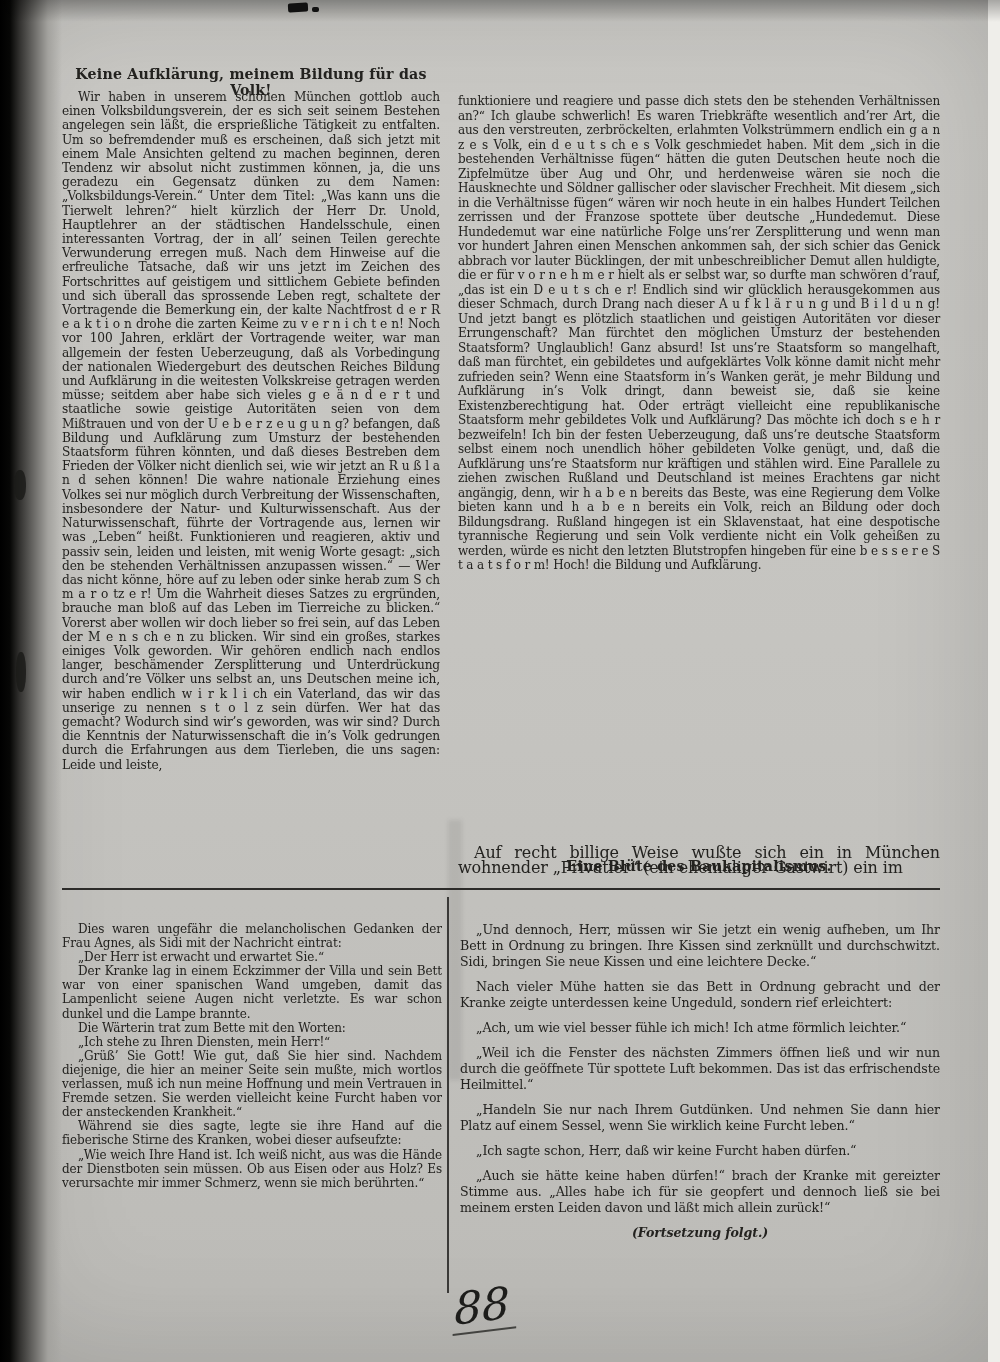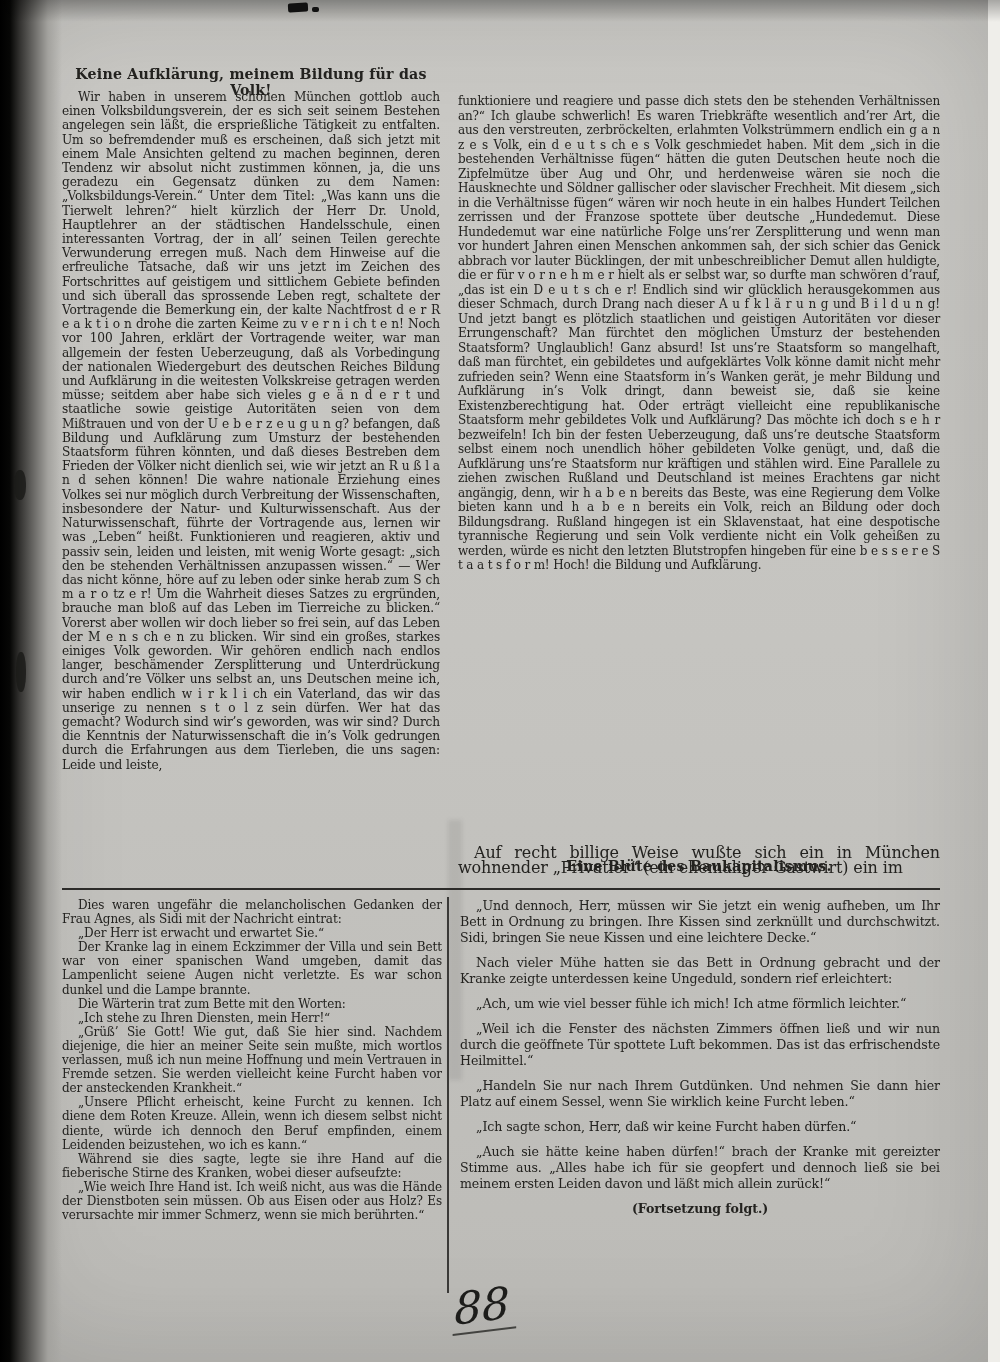--- a/index.html
+++ b/index.html
@@ -56,34 +56,34 @@
 
   .rule-h {
     position:absolute; left:62px; top:888px; width:878px; height:2px;
     background:#2c2b29;
   }
   .rule-v {
     position:absolute; left:447px; top:897px; width:2px; height:396px;
     background:#3a3937;
   }
 
-  .serial-col { position:absolute; text-align:justify; letter-spacing:-0.1px; }
+  .serial-col { position:absolute; text-align:justify; letter-spacing:-0.1px;margin-top:24px; }
   .serial-left {
     left:62px; top:898px; width:380px;
     font-size:12px; line-height:14.1px;
   }
   .serial-right {
     left:460px; top:898px; width:480px;
     font-size:12.6px; line-height:16px;
   }
   .serial-col p { margin:0; text-indent:16px; }
   .serial-right p { margin:0 0 9px 0; }
   .continuation {
     margin-top:14px; text-align:center; text-indent:0 !important;
-    font-weight:700; font-size:12.6px;
+    font-weight:700; font-size:12.6px;font-style:italic;
   }
   .pagenum {
     position:absolute; left:452px; top:1284px;
     font-size:44px; font-style:italic; font-weight:400;
     transform:rotate(-7deg) skewX(-6deg);
     color:#1d1d1b;
     border-bottom:2px solid rgba(29,29,27,0.75);
     padding:0 6px 2px 2px; line-height:1;
   }
   .smudge {
@@ -118,21 +118,20 @@
   <div class="rule-h"></div>
   <div class="rule-v"></div>
 
   <div class="serial-col serial-left">
     <p>Dies waren ungefähr die melancholischen Gedanken der Frau Agnes, als Sidi mit der Nachricht eintrat:</p>
     <p>„Der Herr ist erwacht und erwartet Sie.“</p>
     <p>Der Kranke lag in einem Eckzimmer der Villa und sein Bett war von einer spanischen Wand umgeben, damit das Lampenlicht seiene Augen nicht verletzte. Es war schon dunkel und die Lampe brannte.</p>
     <p>Die Wärterin trat zum Bette mit den Worten:</p>
     <p>„Ich stehe zu Ihren Diensten, mein Herr!“</p>
     <p>„Grüß’ Sie Gott! Wie gut, daß Sie hier sind. Nachdem diejenige, die hier an meiner Seite sein mußte, mich wortlos verlassen, muß ich nun meine Hoffnung und mein Vertrauen in Fremde setzen. Sie werden vielleicht keine Furcht haben vor der ansteckenden Krankheit.“</p>
-    <p>„Unsere Pflicht erheischt, keine Furcht zu kennen. Ich diene dem Roten Kreuze. Allein, wenn ich diesem selbst nicht diente, würde ich dennoch den Beruf empfinden, einem Leidenden beizustehen, wo ich es kann.“</p>
     <p>Während sie dies sagte, legte sie ihre Hand auf die fieberische Stirne des Kranken, wobei dieser aufseufzte:</p>
     <p>„Wie weich Ihre Hand ist. Ich weiß nicht, aus was die Hände der Dienstboten sein müssen. Ob aus Eisen oder aus Holz? Es verursachte mir immer Schmerz, wenn sie mich berührten.“</p>
   </div>
 
   <div class="serial-col serial-right">
     <p>„Und dennoch, Herr, müssen wir Sie jetzt ein wenig aufheben, um Ihr Bett in Ordnung zu bringen. Ihre Kissen sind zerknüllt und durchschwitzt. Sidi, bringen Sie neue Kissen und eine leichtere Decke.“</p>
     <p>Nach vieler Mühe hatten sie das Bett in Ordnung gebracht und der Kranke zeigte unterdessen keine Ungeduld, sondern rief erleichtert:</p>
     <p>„Ach, um wie viel besser fühle ich mich! Ich atme förmlich leichter.“</p>
     <p>„Weil ich die Fenster des nächsten Zimmers öffnen ließ und wir nun durch die geöffnete Tür spottete Luft bekommen. Das ist das erfrischendste Heilmittel.“</p>
     <p>„Handeln Sie nur nach Ihrem Gutdünken. Und nehmen Sie dann hier Platz auf einem Sessel, wenn Sie wirklich keine Furcht leben.“</p>

